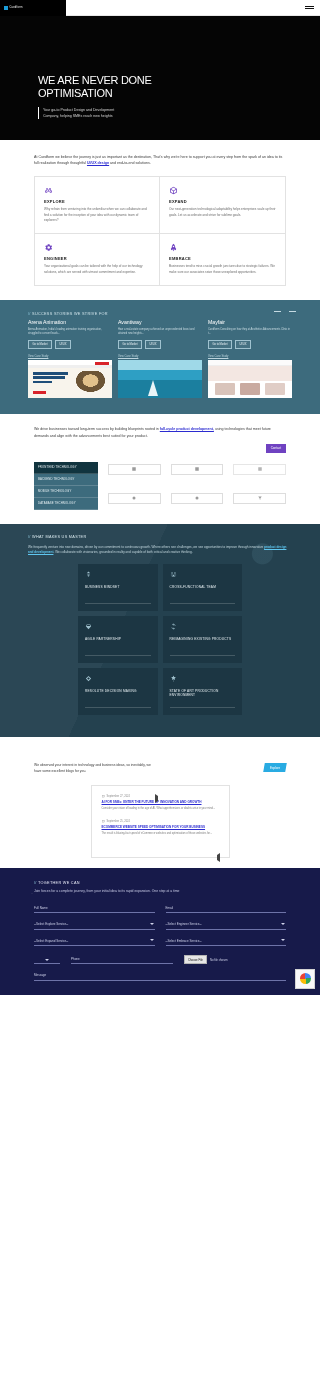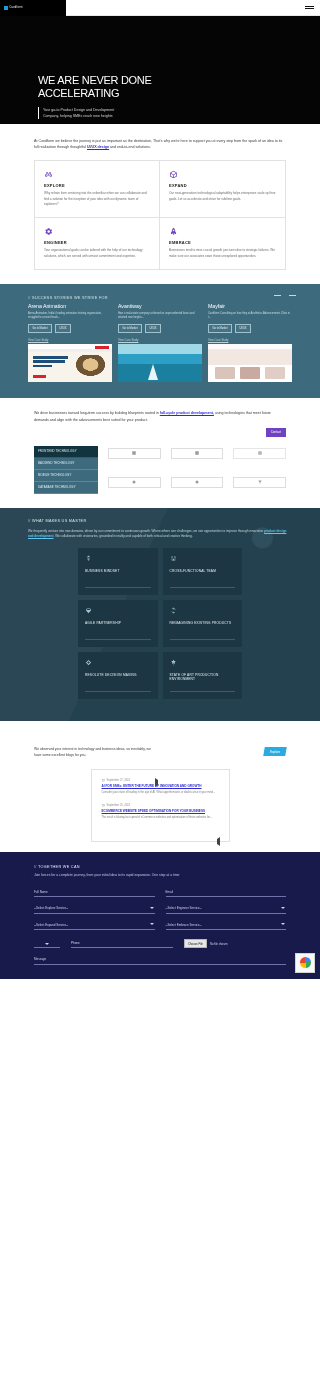--- a/index.html
+++ b/index.html
@@ -17,21 +17,21 @@
   .header{height:16px;background:#fff;display:flex;align-items:center;border-bottom:1px solid #e8e8e8;}
   .logo-box{width:66px;height:16px;background:#000;display:flex;align-items:center;padding-left:4px;gap:1.5px;}
   .logo-mark{width:4px;height:4px;background:#1a9cd8;display:inline-block;}
   .logo-text{color:#fff;font-size:2.6px;letter-spacing:.2px;}
   .hdr-spacer{flex:1;}
   .burger{width:9px;margin-right:6px;display:flex;flex-direction:column;gap:1.2px;}
   .burger i{display:block;height:1.3px;background:#111;}
   .burger i.w2{background:#111;}
 
   
-  .hero{background:#050505;height:108px;position:relative;}
+  .hero{background:#050505;height:124px;position:relative;}
   .hero-inner{position:absolute;left:38px;top:58px;}
   .hero h1{color:#fff;font-size:11px;line-height:13px;font-weight:400;letter-spacing:-0.3px;}
   .hero-sub{margin-top:7px;border-left:1px solid #fff;padding-left:4px;color:#d8d8d8;font-size:3.6px;line-height:6px;}
 
   
   .intro{padding:14px 34px 0 34px;}
   .intro p{font-size:3.6px;line-height:6.4px;color:#3a3a3a;}
   .intro a{color:#2b2bd0;font-weight:bold;text-decoration:underline;}
 
   
@@ -150,21 +150,21 @@
     <div class="burger">
       <i></i>
       <i class="w2"></i>
     </div>
   </div>
 
   <div class="hero">
     <div class="hero-inner">
       <h1>
         <span>WE ARE NEVER DONE</span><br>
-        <span>ACCELERATING</span>
+        <span>OPTIMISATION</span>
       </h1>
       <div class="hero-sub">
         <span>Your go-to Product Design and Development</span><br>
         <span>Company, helping SMEs reach new heights</span>
       </div>
     </div>
   </div>
 
   <div class="intro">
     <p><span>At Cuedform we believe the journey is just as important as the destination, That's why we're here to support you at every step from the spark of an idea to its full realization through thoughtful </span><a href="#">UI/UX design</a><span> and end-to-end solutions.</span></p>

